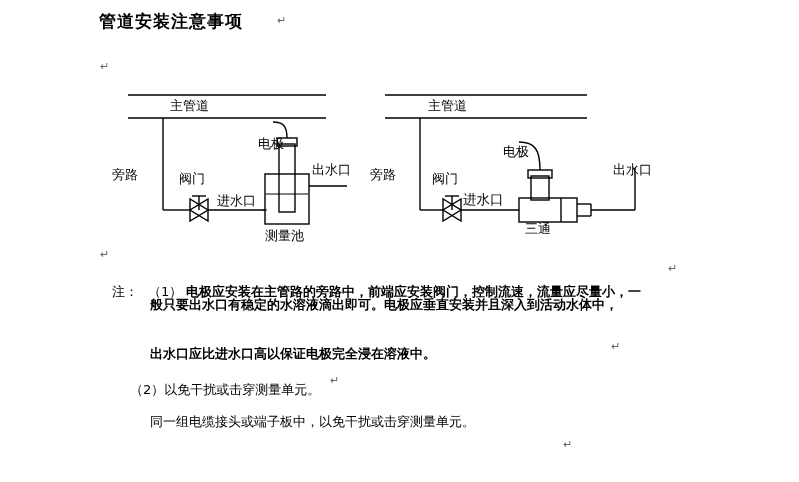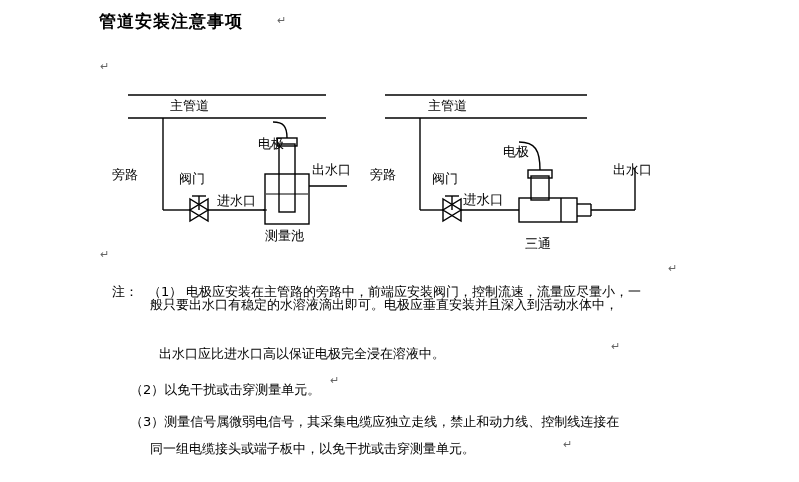--- a/index.html
+++ b/index.html
@@ -69,20 +69,21 @@
   .note-lead {
     position: absolute;
     left: 0;
     top: 0;
   }
   .note-body {
     position: absolute;
     left: 38px;
     top: 0;
     width: 560px;
+    font-weight: bold;
   }
   .note-line {
     display: block;
     white-space: nowrap;
   }
   .note-2 {
     position: absolute;
     left: 18px;
     top: 98px;
     white-space: nowrap;
@@ -206,43 +207,42 @@
     <span class="lbl" style="left:217px; top:83px;">出水口</span>
     <span class="lbl" style="left:170px; top:149px;">测量池</span>
 
     
     <span class="lbl" style="left:333px; top:19px;">主管道</span>
     <span class="lbl" style="left:275px; top:88px;">旁路</span>
     <span class="lbl" style="left:337px; top:92px;">阀门</span>
     <span class="lbl" style="left:408px; top:65px;">电极</span>
     <span class="lbl" style="left:368px; top:113px; font-size:13.5px;">进水口</span>
     <span class="lbl" style="left:518px; top:83px;">出水口</span>
-    <span class="lbl" style="left:430px; top:157px;font-family:Liberation Serif, serif;">三通</span>
+    <span class="lbl" style="left:430px; top:142px;font-family:Liberation Serif, serif;">三通</span>
   </div>
 
   <div class="notes">
 
     <div class="note-1">
       <span class="note-lead">注：</span>
       <span class="note-lead" style="left:36px;">（1）</span>
       <span class="note-body" style="left:74px;">
         <span class="note-line">电极应安装在主管路的旁路中，前端应安装阀门，控制流速，流量应尽量小，一</span>
       </span>
       <span class="note-body" style="left:38px; top:13px;">
         <span class="note-line">般只要出水口有稳定的水溶液滴出即可。电极应垂直安装并且深入到活动水体中，</span>
       </span>
-      <span class="note-body" style="left:47px; top:62px;">
+      <span class="note-body" style="left:38px; top:62px;">
         <span class="note-line">出水口应比进水口高以保证电极完全浸在溶液中。</span>
       </span>
     </div>
 
     <div class="note-2">
       <span>（2）</span><span>以免干扰或击穿测量单元。</span>
     </div>
 
     <div class="note-3">
-      <span class="note-line"><span>（3）</span><span>测量信号属微弱电信号，其采集电缆应独立走线，禁止和动力线、控制线连接在</span></span>
       <span class="l2">同一组电缆接头或端子板中，以免干扰或击穿测量单元。</span>
     </div>
 
   </div>
 
 </div>
 
 </body></html>

